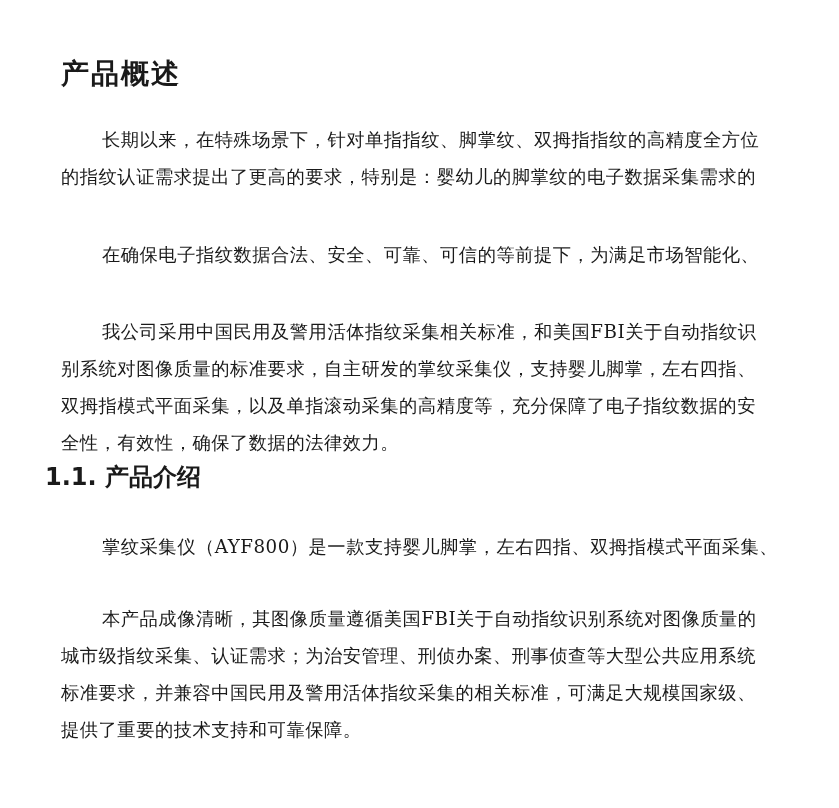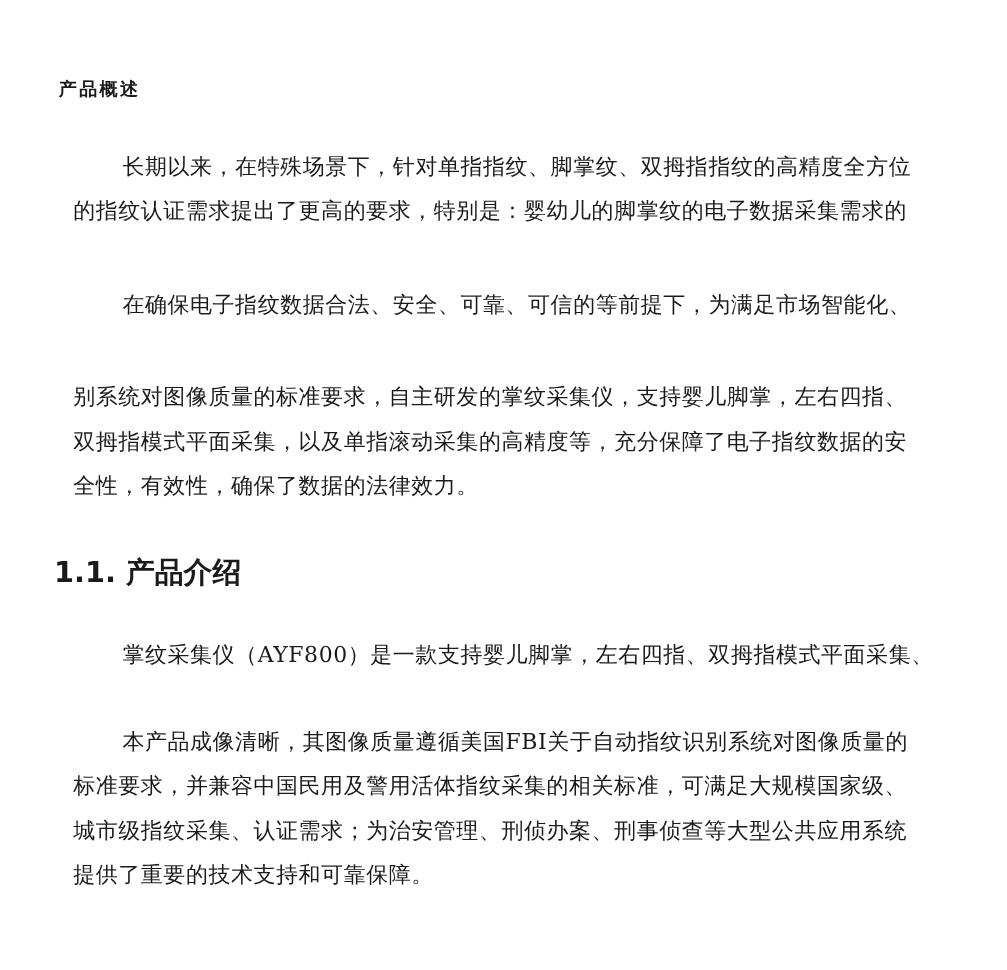--- a/index.html
+++ b/index.html
@@ -16,25 +16,25 @@
       color: #1a1a1a;
     }
     .page {
       position: absolute;
       left: 45px;
       top: 0;
       width: 740px;
     }
     .h1 {
       position: absolute;
-      left: 4px;
+      left: 16px;
       top: 58px;
       font-family: "DejaVu Sans", "Liberation Sans", sans-serif;
       font-weight: bold;
-      font-size: 15px;
+      font-size: 28px;
       letter-spacing: 2px;
       line-height: 32px;
       margin: 0;
       white-space: nowrap;
     }
     .h2 {
       position: absolute;
       left: 0;
       top: 462px;
       font-family: "DejaVu Sans", "Liberation Sans", sans-serif;
@@ -70,31 +70,32 @@
   <div class="para" style="top:105px">
     <span class="line indent">长期以来，在特殊场景下，针对单指指纹、脚掌纹、双拇指指纹的高精度全方位</span>
     <span class="line">的指纹认证需求提出了更高的要求，特别是：婴幼儿的脚掌纹的电子数据采集需求的</span>
   </div>
 
   <div class="para" style="top:220px">
     <span class="line indent">在确保电子指纹数据合法、安全、可靠、可信的等前提下，为满足市场智能化、</span>
   </div>
 
   <div class="para" style="top:297px">
+    <span class="line indent">我公司采用中国民用及警用活体指纹采集相关标准，和美国FBI关于自动指纹识</span>
     <span class="line">别系统对图像质量的标准要求，自主研发的掌纹采集仪，支持婴儿脚掌，左右四指、</span>
     <span class="line">双拇指模式平面采集，以及单指滚动采集的高精度等，充分保障了电子指纹数据的安</span>
     <span class="line">全性，有效性，确保了数据的法律效力。</span>
   </div>
 
   <h2 class="h2">1.1. 产品介绍</h2>
 
   <div class="para" style="top:512px">
     <span class="line indent">掌纹采集仪（AYF800）是一款支持婴儿脚掌，左右四指、双拇指模式平面采集、</span>
   </div>
 
   <div class="para" style="top:584px">
     <span class="line indent">本产品成像清晰，其图像质量遵循美国FBI关于自动指纹识别系统对图像质量的</span>
+    <span class="line">城市级指纹采集、认证需求；为治安管理、刑侦办案、刑事侦查等大型公共应用系统</span>
     <span class="line">标准要求，并兼容中国民用及警用活体指纹采集的相关标准，可满足大规模国家级、</span>
-    <span class="line">城市级指纹采集、认证需求；为治安管理、刑侦办案、刑事侦查等大型公共应用系统</span>
     <span class="line">提供了重要的技术支持和可靠保障。</span>
   </div>
 
 </div>
 
 </body></html>

